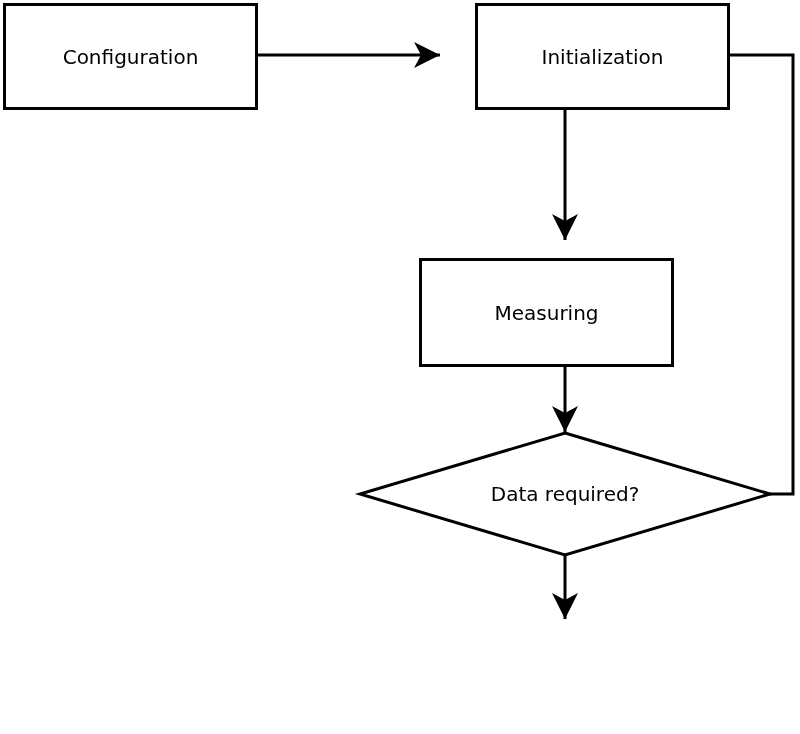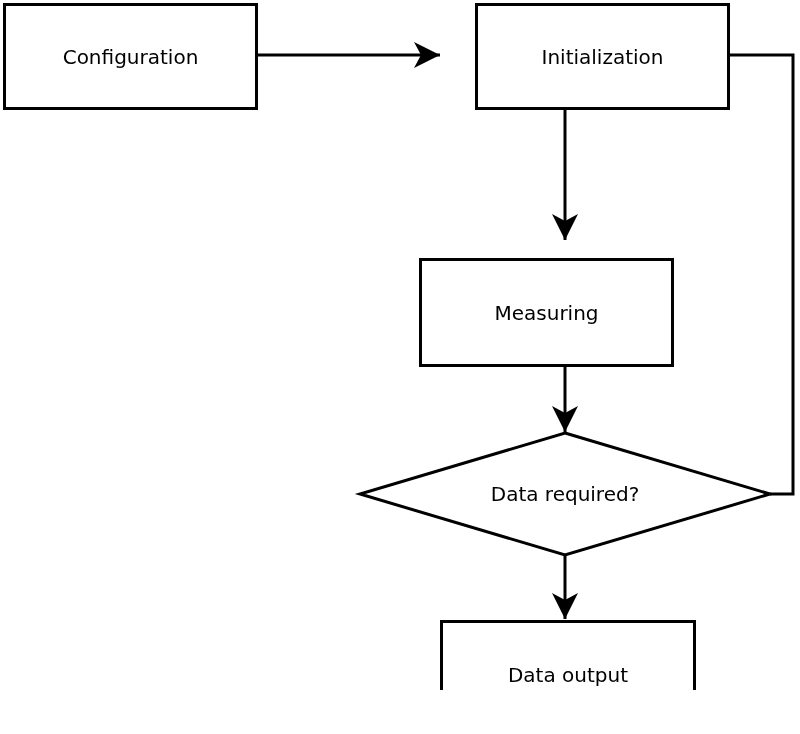--- a/index.html
+++ b/index.html
@@ -76,17 +76,14 @@
   </div>
 
   <div class="node-box" style="left:419px; top:240px; width:255px; height:109px;margin-top:18px;">
     <span class="node-label">Measuring</span>
   </div>
 
   <div class="diamond-label-wrap" style="left:415px; top:478px; width:300px; height:32px;">
     <span class="node-label">Data required?</span>
   </div>
 
-  <div class="node-box" style="left:440px; top:620px; width:256px; height:110px;">
-    <span class="node-label">Data output</span>
-  </div>
 
 </div>
 
 </body></html>

